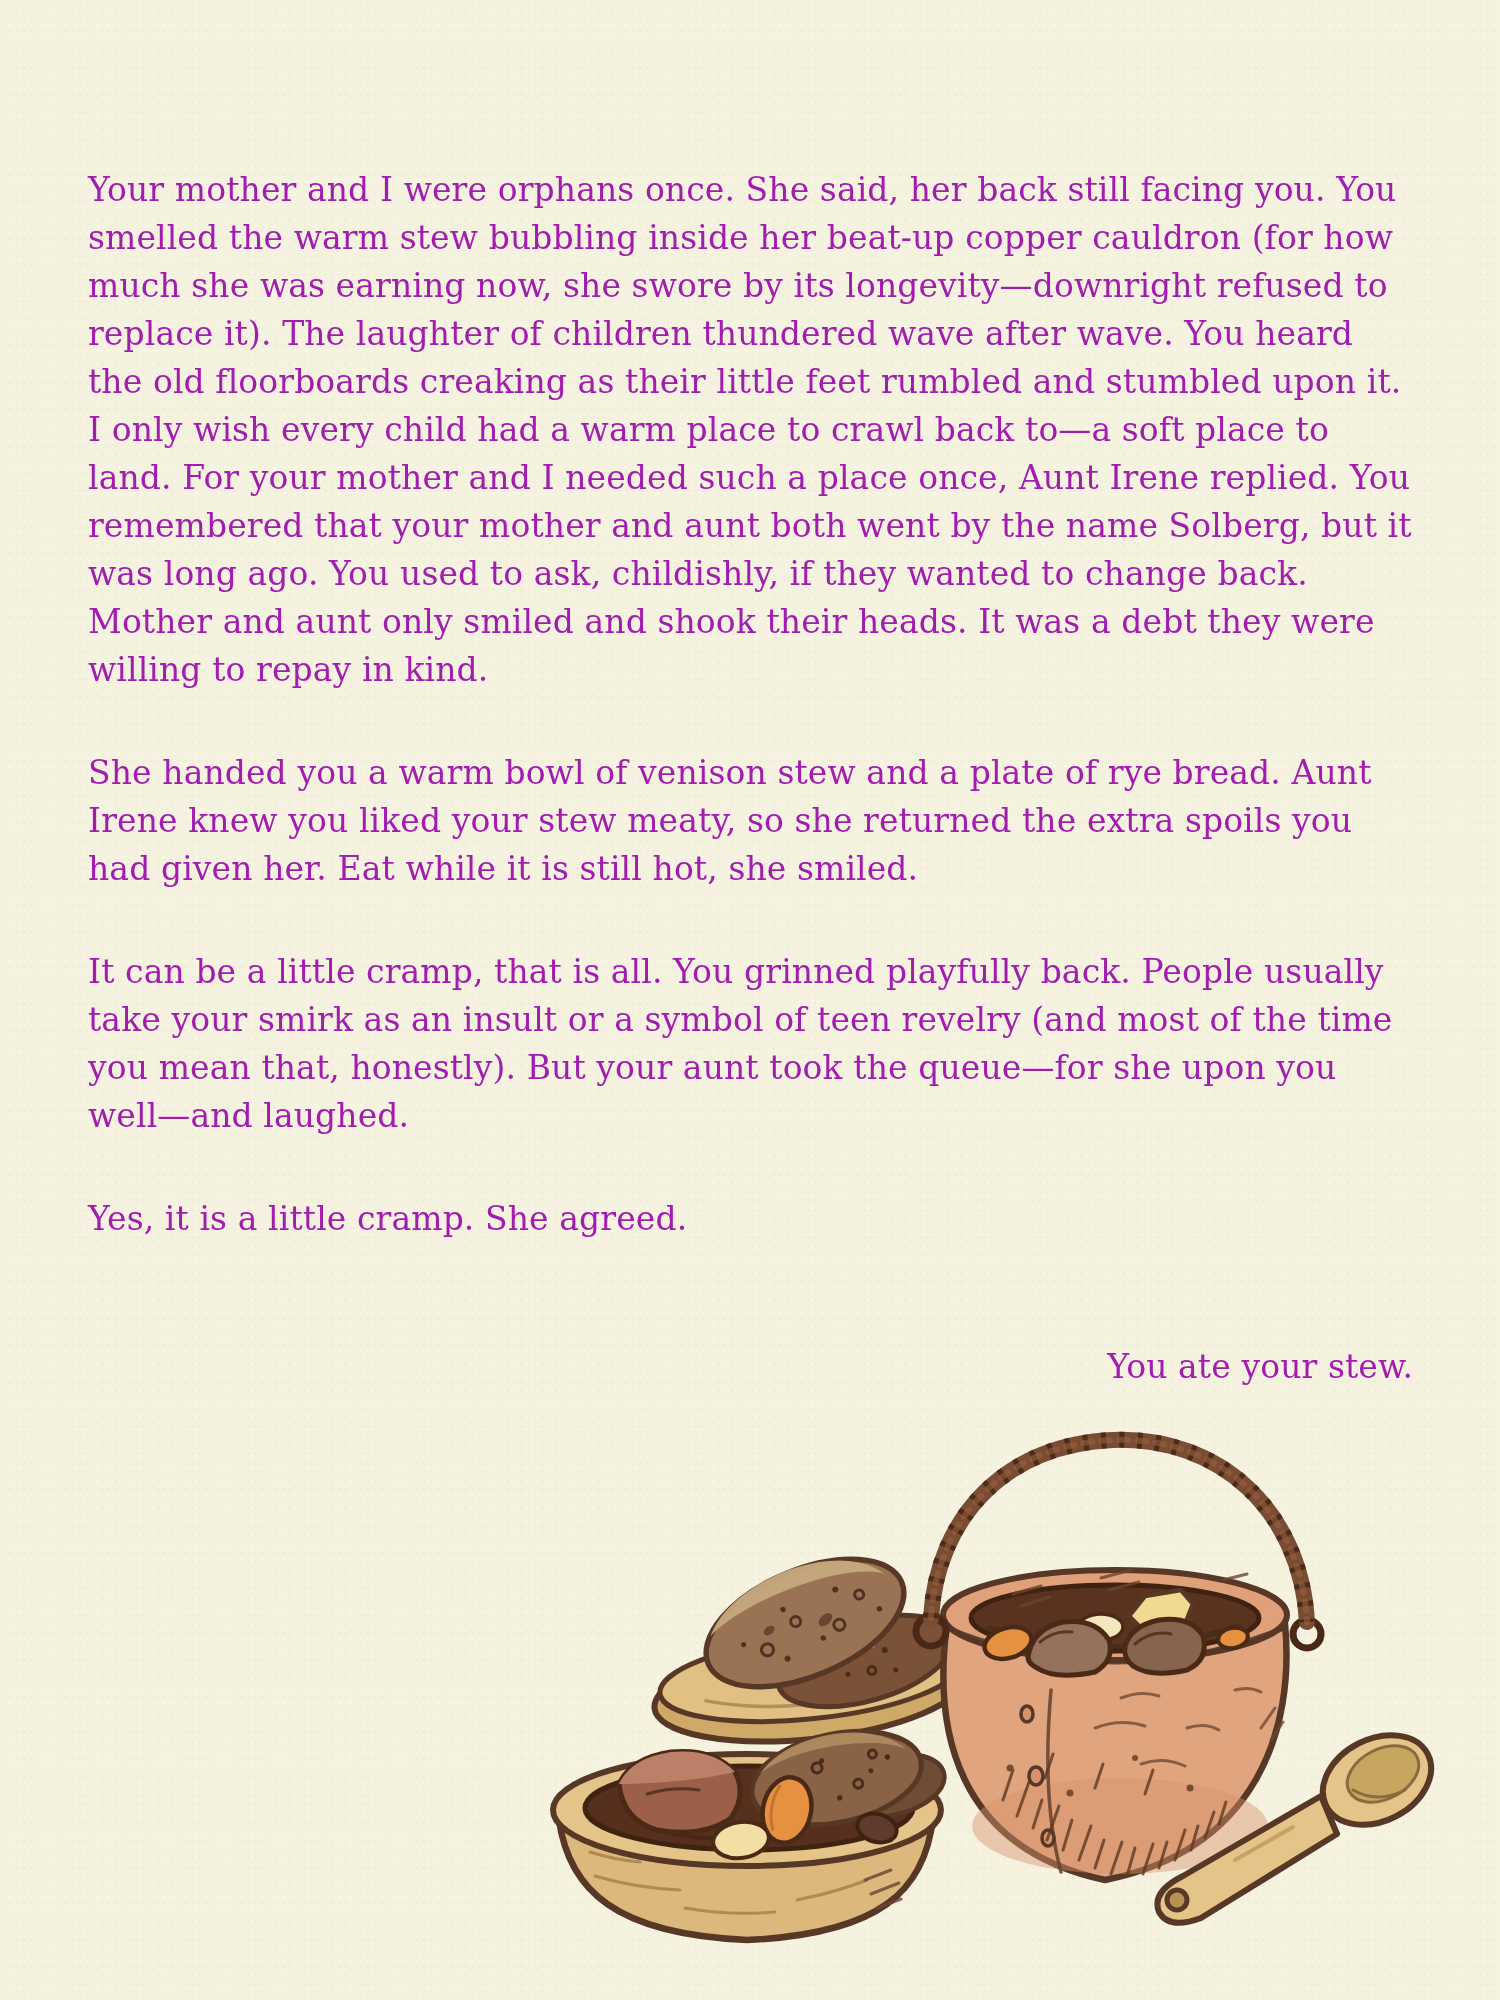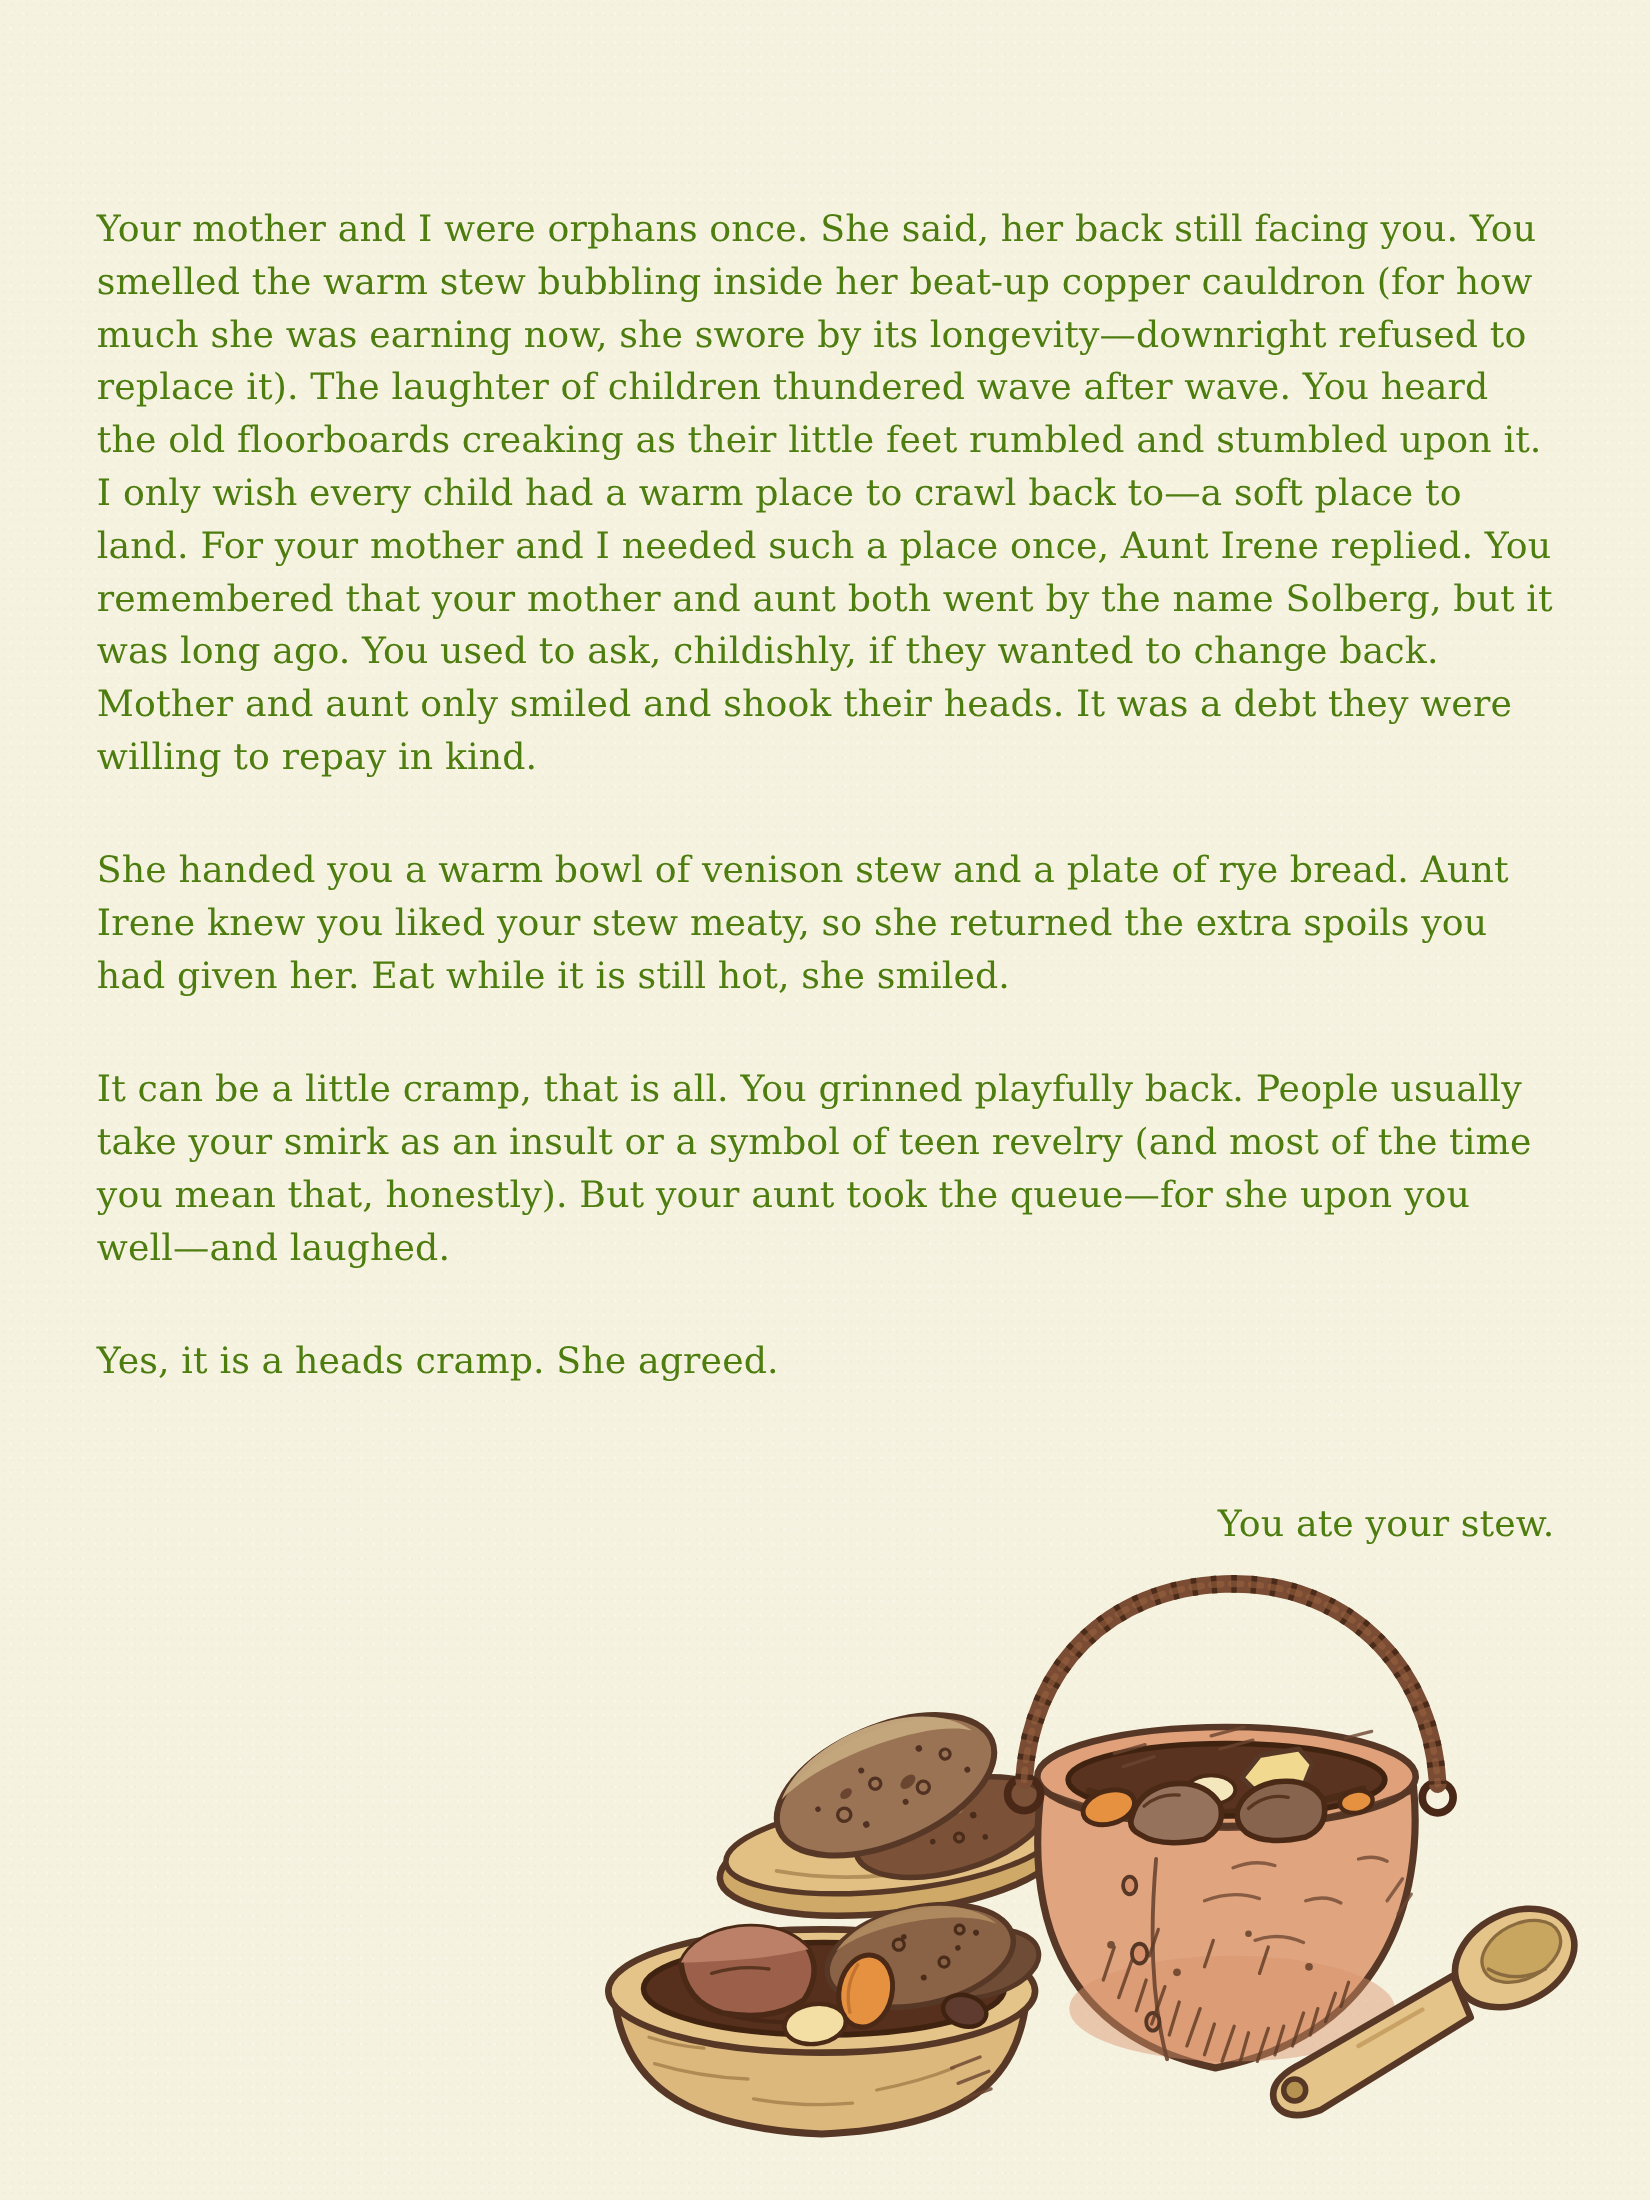--- a/index.html
+++ b/index.html
@@ -19,23 +19,23 @@
     pointer-events: none;
     background-image:
       radial-gradient(circle, rgba(90,60,30,0.028) 1px, transparent 1.3px),
       radial-gradient(circle, rgba(255,255,255,0.35) 1px, transparent 1.3px);
     background-size: 7px 9px, 11px 13px;
     background-position: 0 0, 4px 6px;
   }
   .text-block {
     position: absolute;
     left: 88px;
-    top: 184px;
+    top: 166px;
     width: 1325px;
-    color: #4d7c0f;
+    color: #a21caf;
     font-size: 33px;
     line-height: 48px;
     letter-spacing: 0.1px;
     text-align: left;
   }
   .text-block p { margin: 0 0 55px 0; }
   .text-block p.flush { margin-bottom: 0; }
   .text-block p.gap-double { margin-bottom: 100px; }
   .text-block p.last { margin-bottom: 0; text-align: right; }
   .illustration {
@@ -48,21 +48,21 @@
   .illustration svg { display: block; width: 100%; height: 100%; }
 </style>
 </head>
 <body>
 
 <main class="text-block">
   <p class="flush">Your mother and I were orphans once. She said, her back still facing you. You smelled the warm stew bubbling inside her beat-up copper cauldron (for how much she was earning now, she swore by its longevity—downright refused to replace it). The laughter of children thundered wave after wave. You heard the old floorboards creaking as their little feet rumbled and stumbled upon it.</p>
   <p>I only wish every child had a warm place to crawl back to—a soft place to land. For your mother and I needed such a place once, Aunt Irene replied. You remembered that your mother and aunt both went by the name Solberg, but it was long ago. You used to ask, childishly, if they wanted to change back. Mother and aunt only smiled and shook their heads. It was a debt they were willing to repay in kind.</p>
   <p>She handed you a warm bowl of venison stew and a plate of rye bread. Aunt Irene knew you liked your stew meaty, so she returned the extra spoils you had given her. Eat while it is still hot, she smiled.</p>
   <p>It can be a little cramp, that is all. You grinned playfully back. People usually take your smirk as an insult or a symbol of teen revelry (and most of the time you mean that, honestly). But your aunt took the queue—for she upon you well—and laughed.</p>
-  <p class="gap-double">Yes, it is a heads cramp. She agreed.</p>
+  <p class="gap-double">Yes, it is a little cramp. She agreed.</p>
   <p class="last">You ate your stew.</p>
 </main>
 
 <div class="illustration">
   <svg viewBox="0 0 910 552" xmlns="http://www.w3.org/2000/svg">
 
     <g stroke-linejoin="round" stroke-linecap="round">
       <g transform="rotate(-6 274 258)">
         <ellipse cx="274" cy="264" rx="156" ry="47" fill="#cfa967" stroke="#573726" stroke-width="6"></ellipse>
         <ellipse cx="276" cy="250" rx="151" ry="41" fill="#e2c083" stroke="#573726" stroke-width="5"></ellipse>

